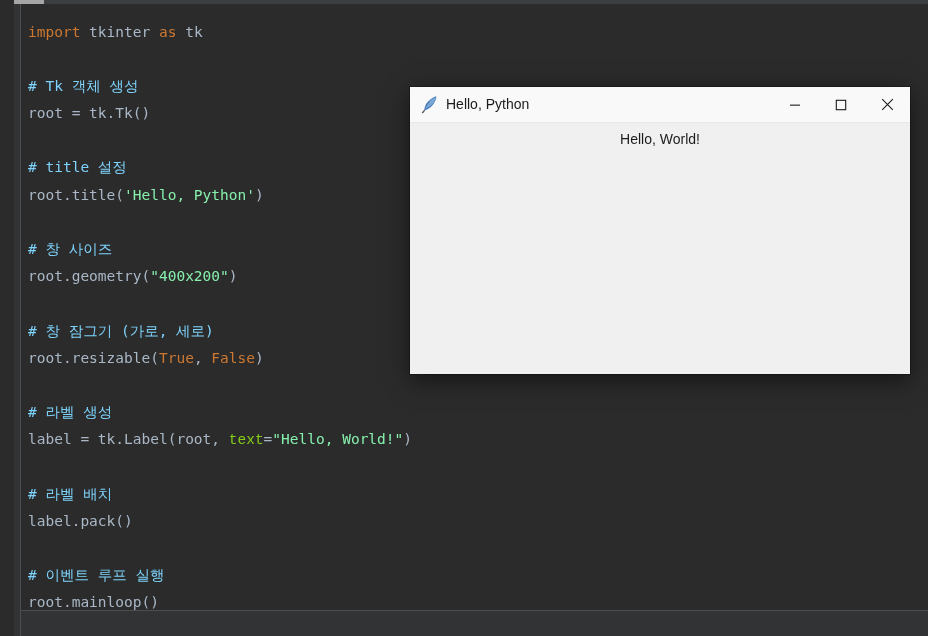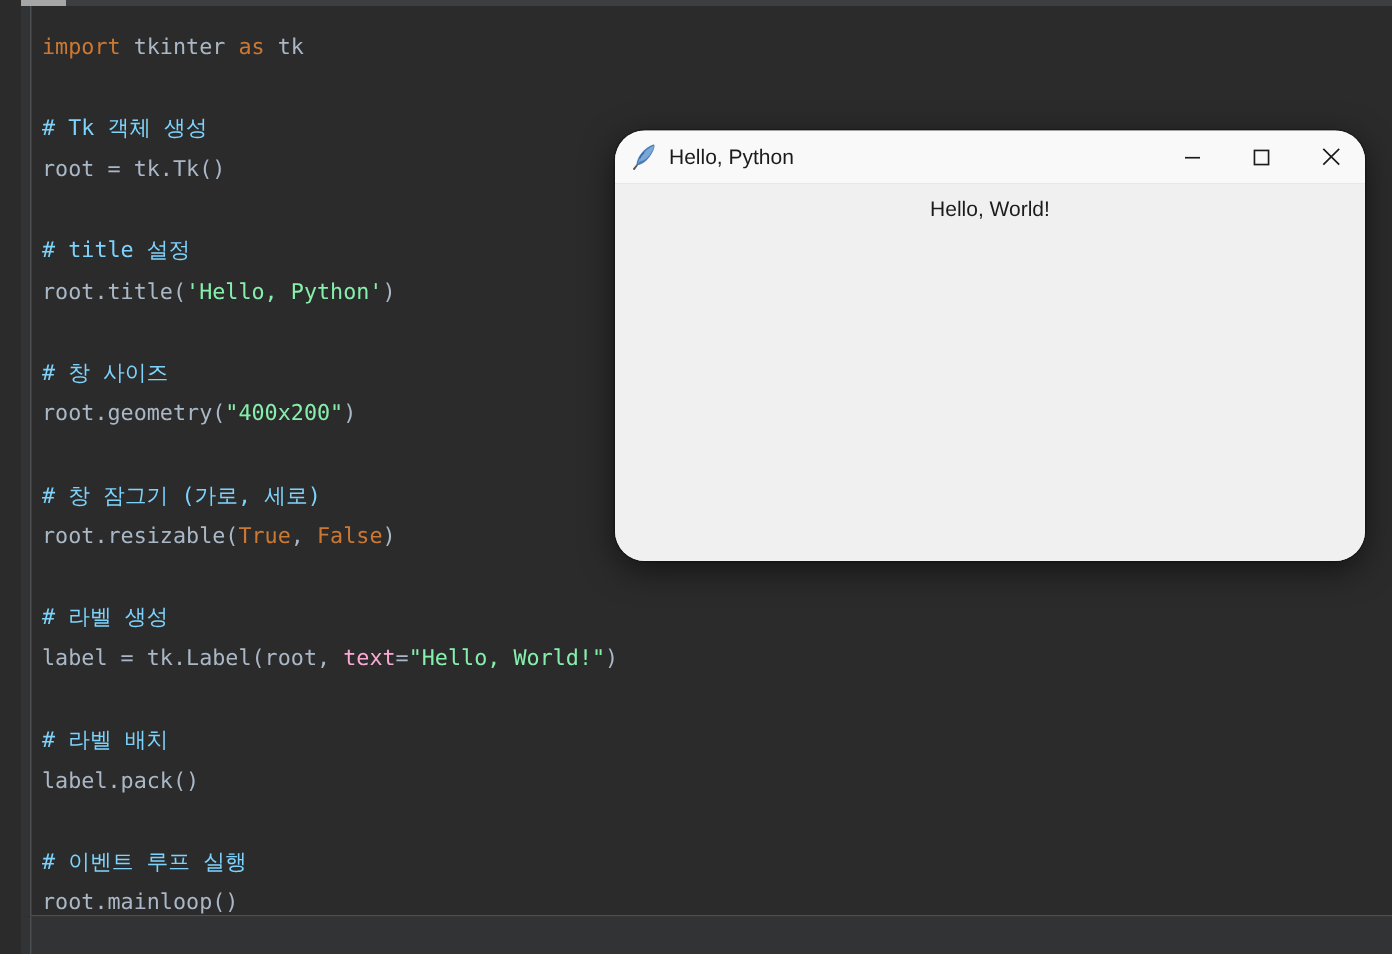--- a/index.html
+++ b/index.html
@@ -68,21 +68,21 @@
     font-family: "DejaVu Sans Mono", "Liberation Mono", monospace;
     font-size: 14.5px;
     line-height: 27.2px;
     color: #a9b7c6;
     white-space: pre;
   }
   .code .ln { display: block; height: 27.2px; }
   .kw   { color: #cc7832; }
   .str  { color: #86efac; }
   .cmt  { color: #7dd3fc; }
-  .arg  { color: #f9a8d4; }
+  .arg  { color: #84cc16; font-family: Liberation Mono, monospace; }
   .pln  { color: #a9b7c6; }
 
   .bottom-divider {
     position: absolute;
     left: 6px;
     top: 610px;
     width: 922px;
     height: 1px;
     background: #4b4f51;
   }
@@ -102,21 +102,21 @@
   }
 
   
   .tk-window {
     position: absolute;
     left: 396px;
     top: 87px;
     width: 500px;
     height: 287px;
     background: #f0f0f0;
-    border-radius: 20px;
+    border-radius: 0;
     box-shadow: 0 6px 22px rgba(0,0,0,0.55), 0 0 0 1px rgba(0,0,0,0.25);
     overflow: hidden;
   }
   .tk-titlebar {
     position: relative;
     height: 35px;
     background: #f9f9f9;
     border-bottom: 1px solid #e8e8e8;
   }
   .tk-icon {

